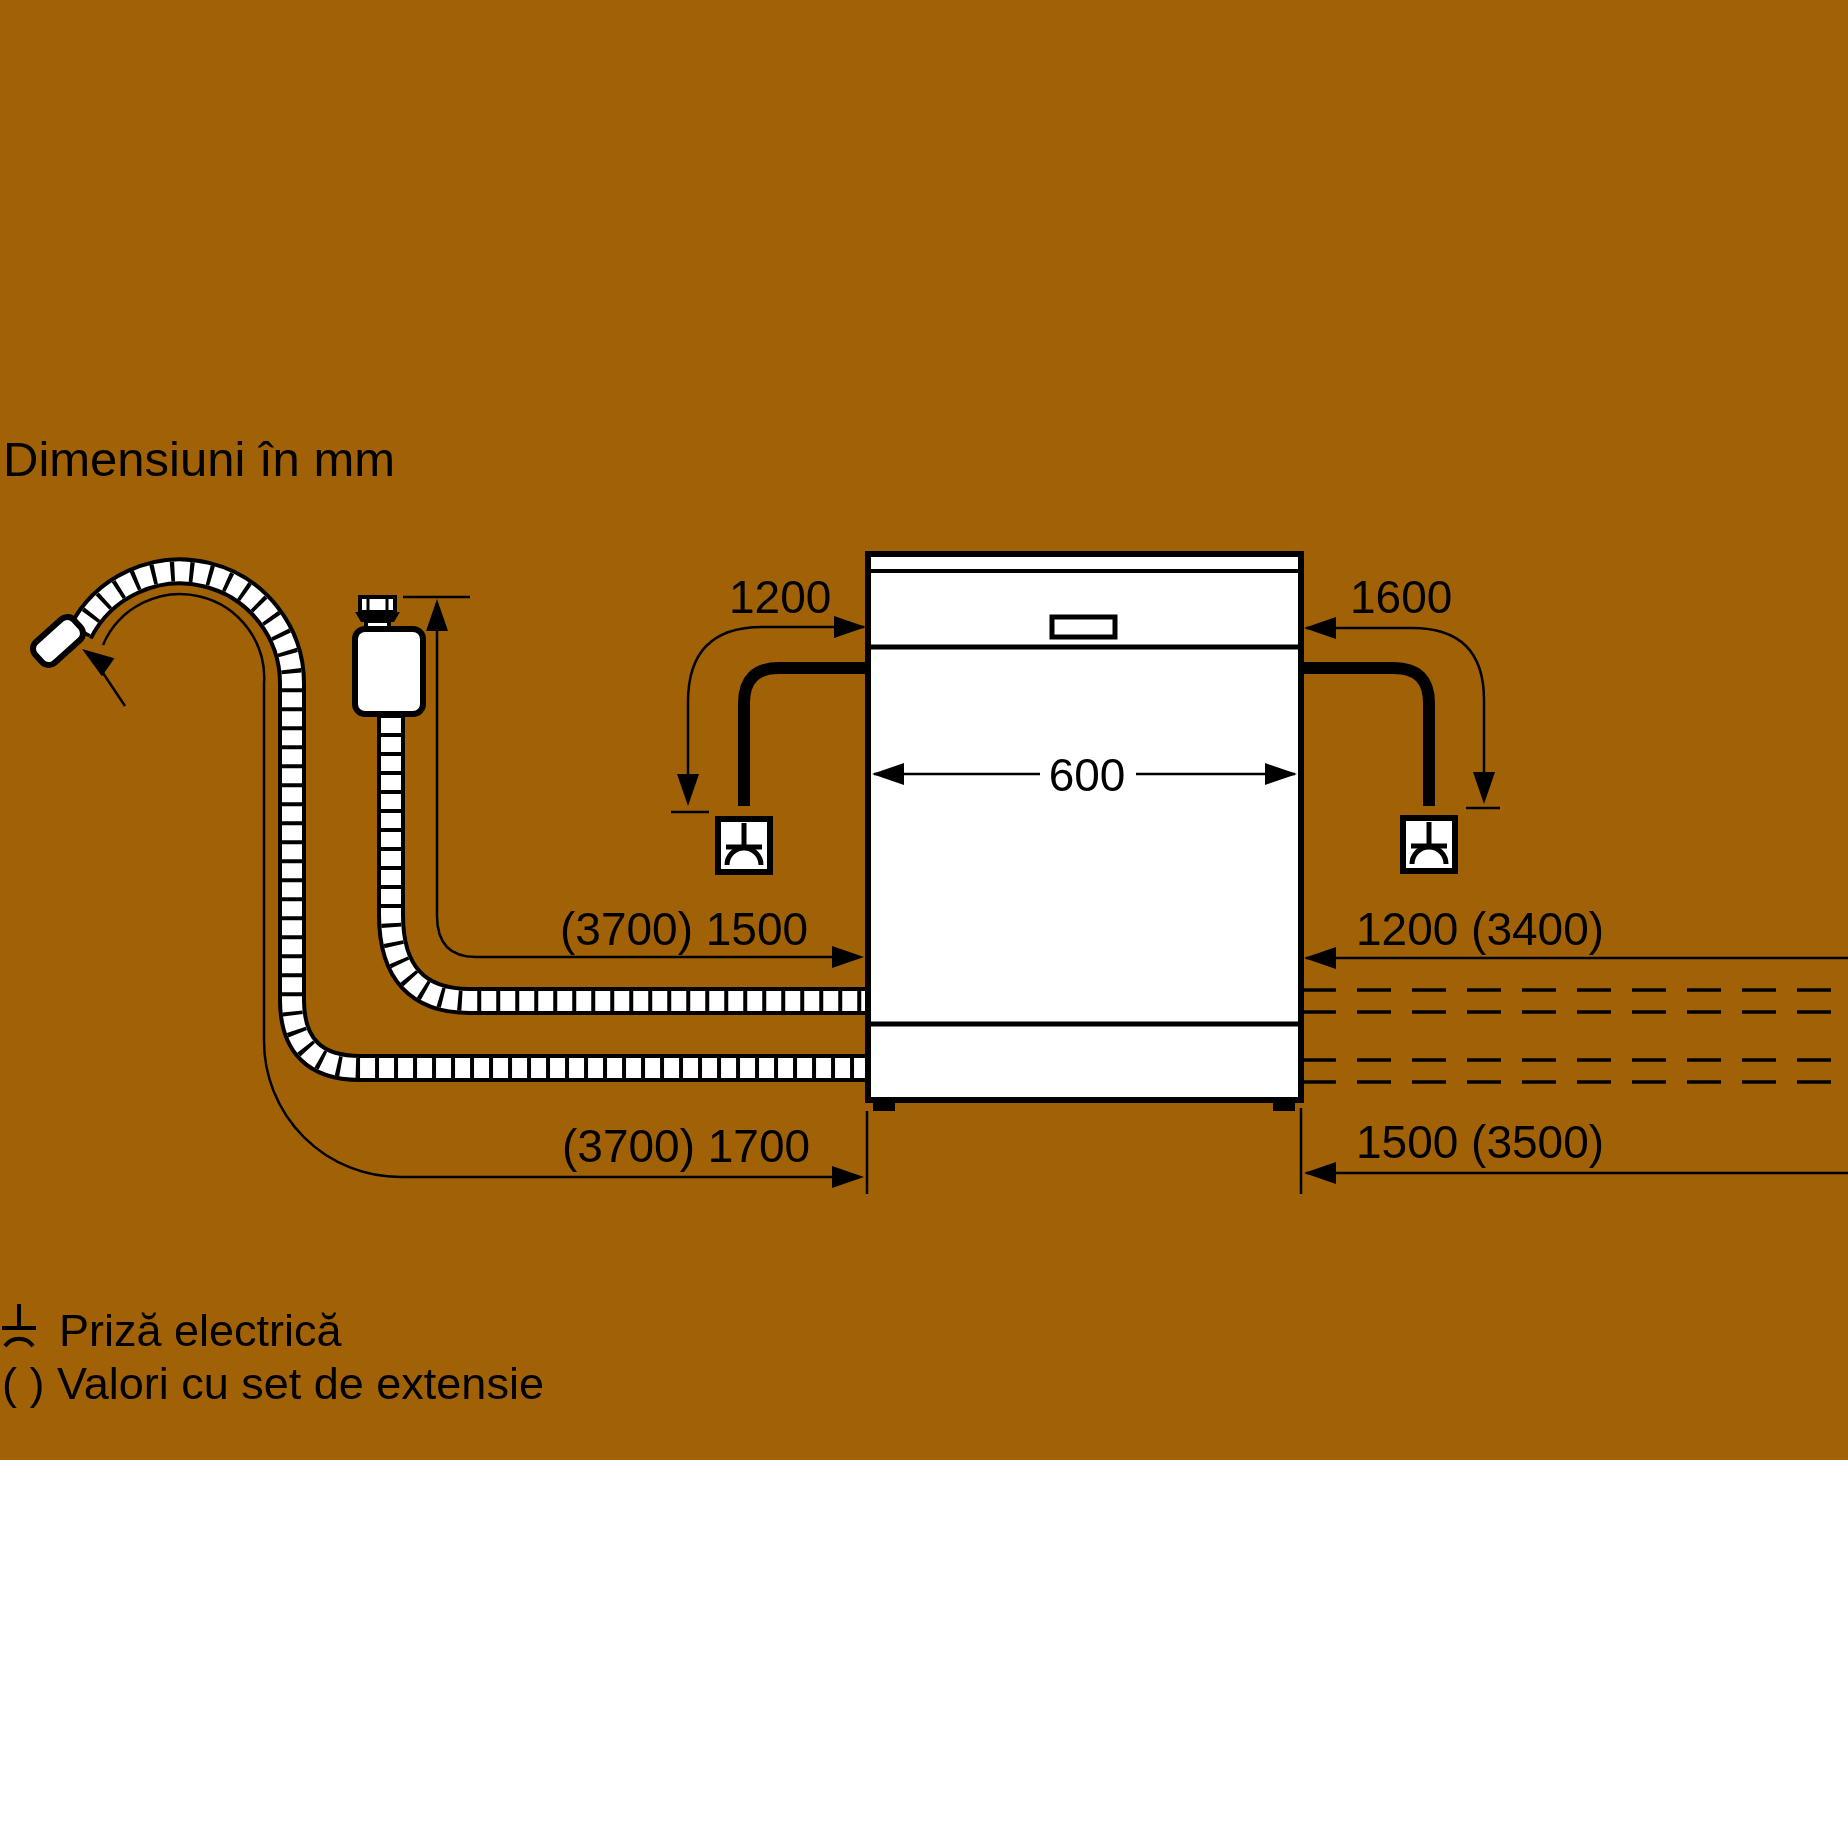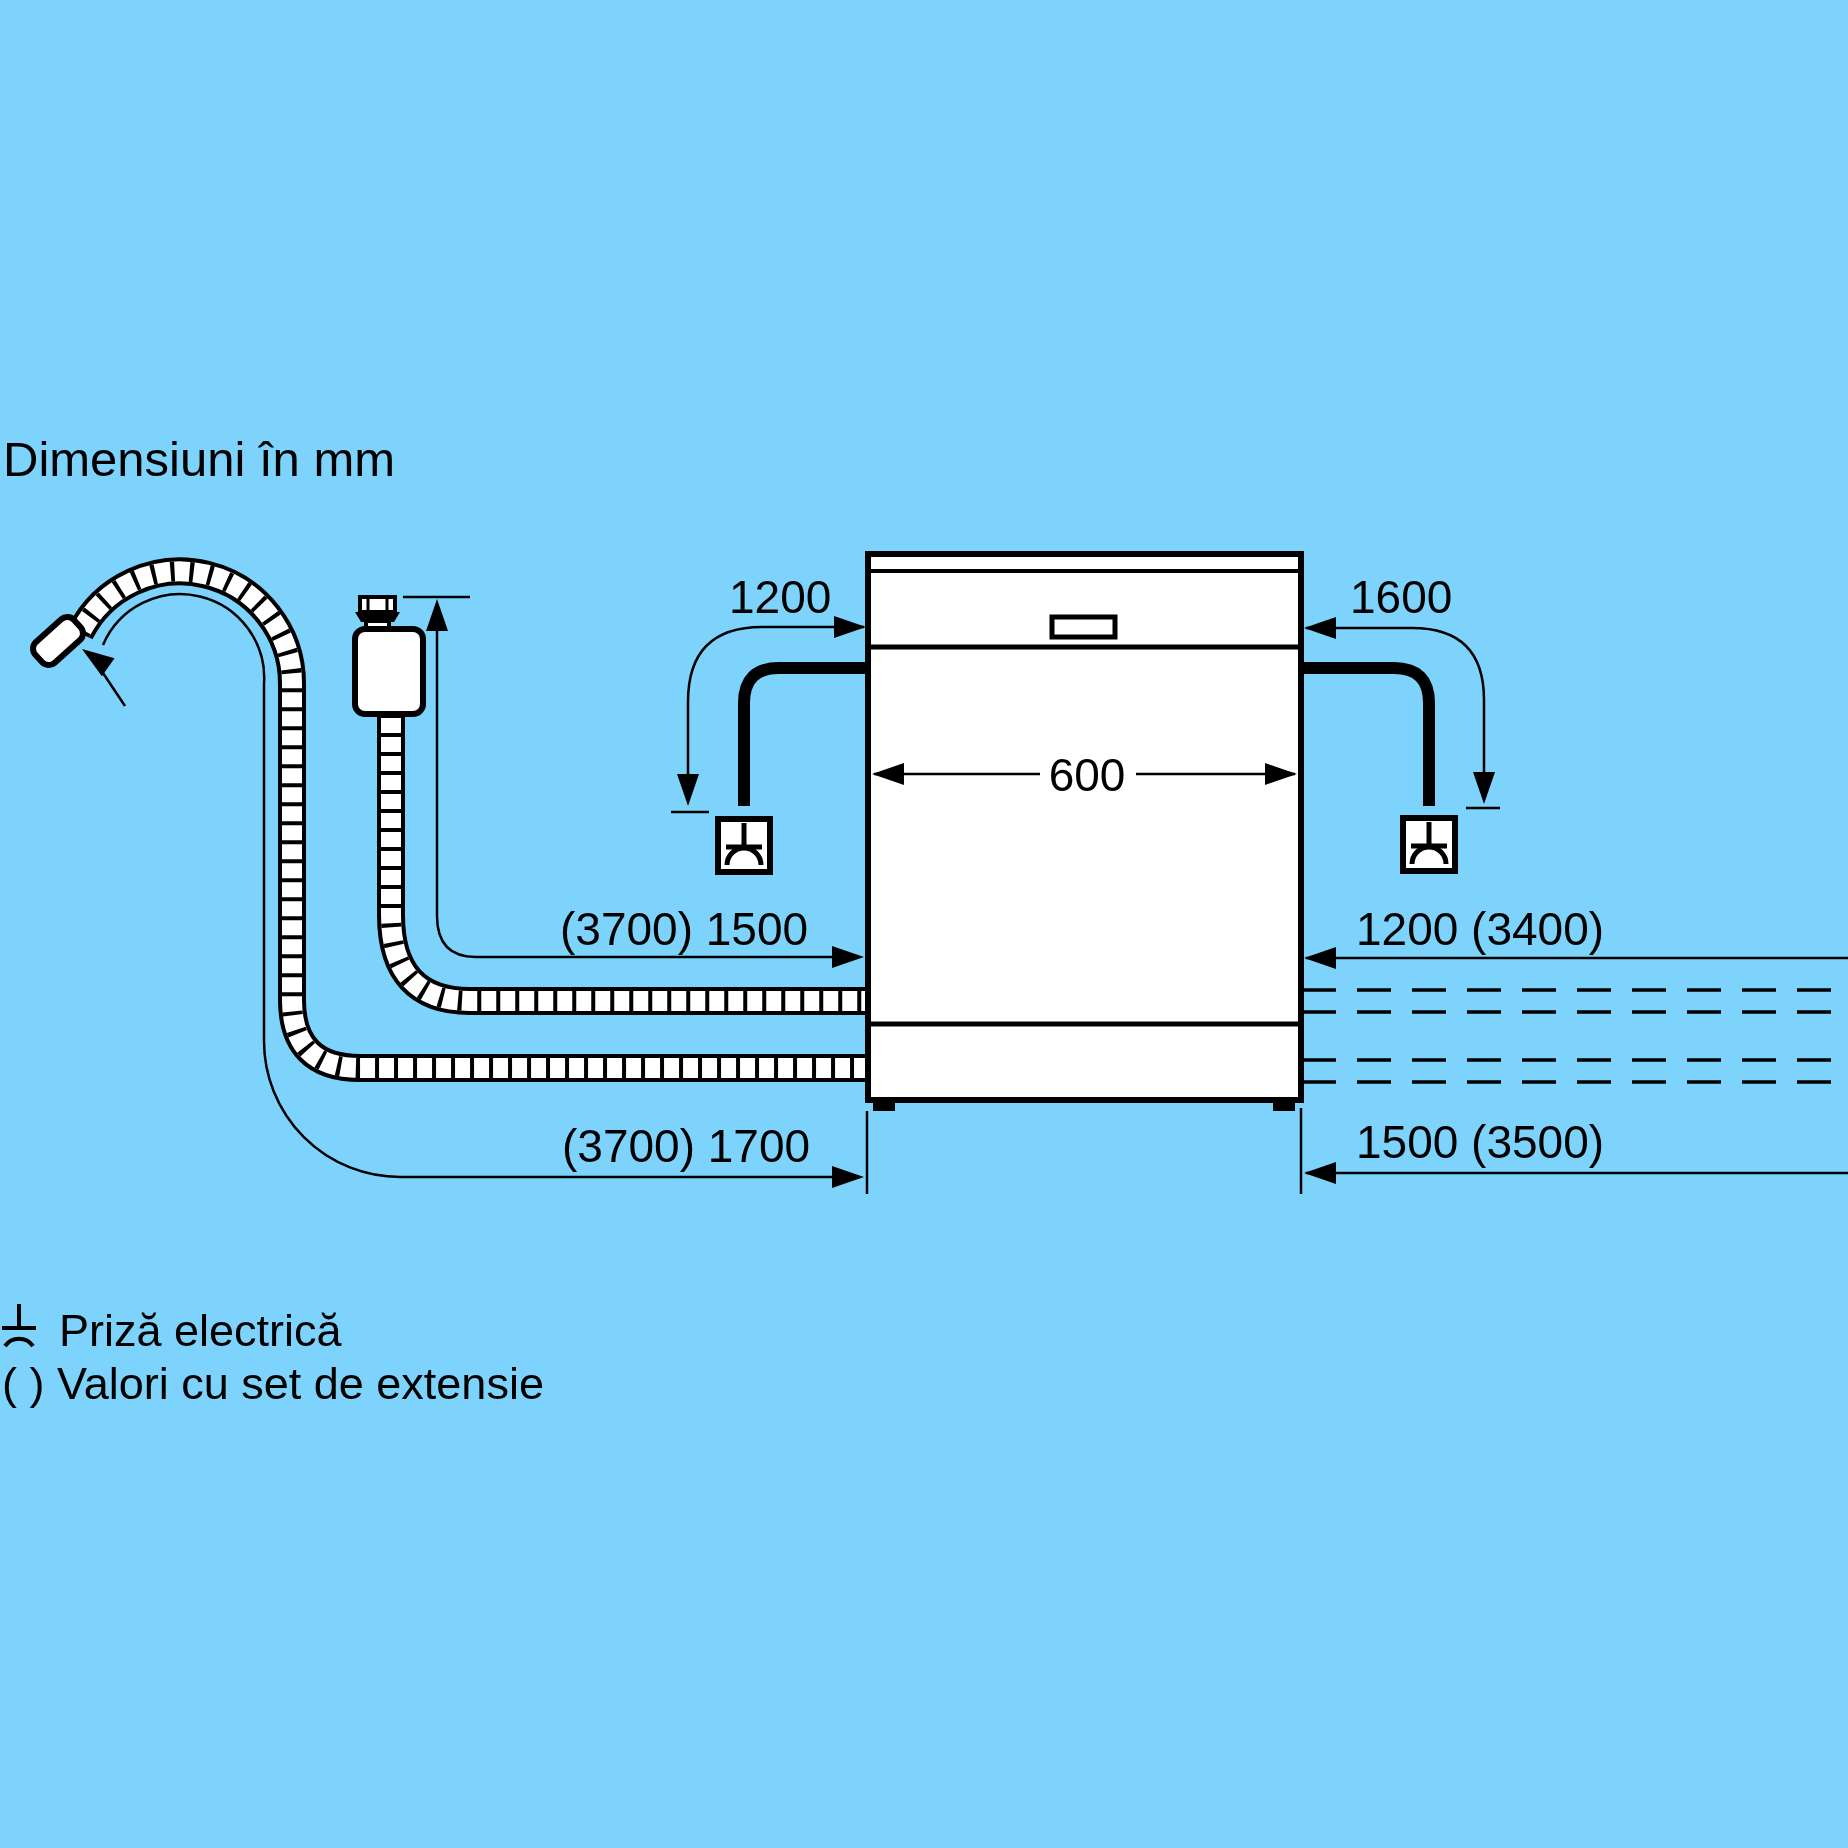--- a/index.html
+++ b/index.html
@@ -1,16 +1,16 @@
 <!DOCTYPE html>
 <html><head>
 <meta charset="utf-8">
 <style>
   html,body{margin:0;padding:0;background:#ffffff;}
-  #stage{position:relative;width:1848px;height:1848px;background:#7dd3fc;overflow:hidden;}
+  #stage{position:relative;width:1848px;height:1460px;background:#a16207;overflow:hidden;}
   svg{display:block;}
   text{font-family:"Liberation Sans","DejaVu Sans",sans-serif;fill:#000;}
   .dim-text{font-size:46px;}
   .title-text{font-size:49px;}
   .legend-text{font-size:45px;}
 </style>
 </head>
 <body>
 
 <div id="stage">

